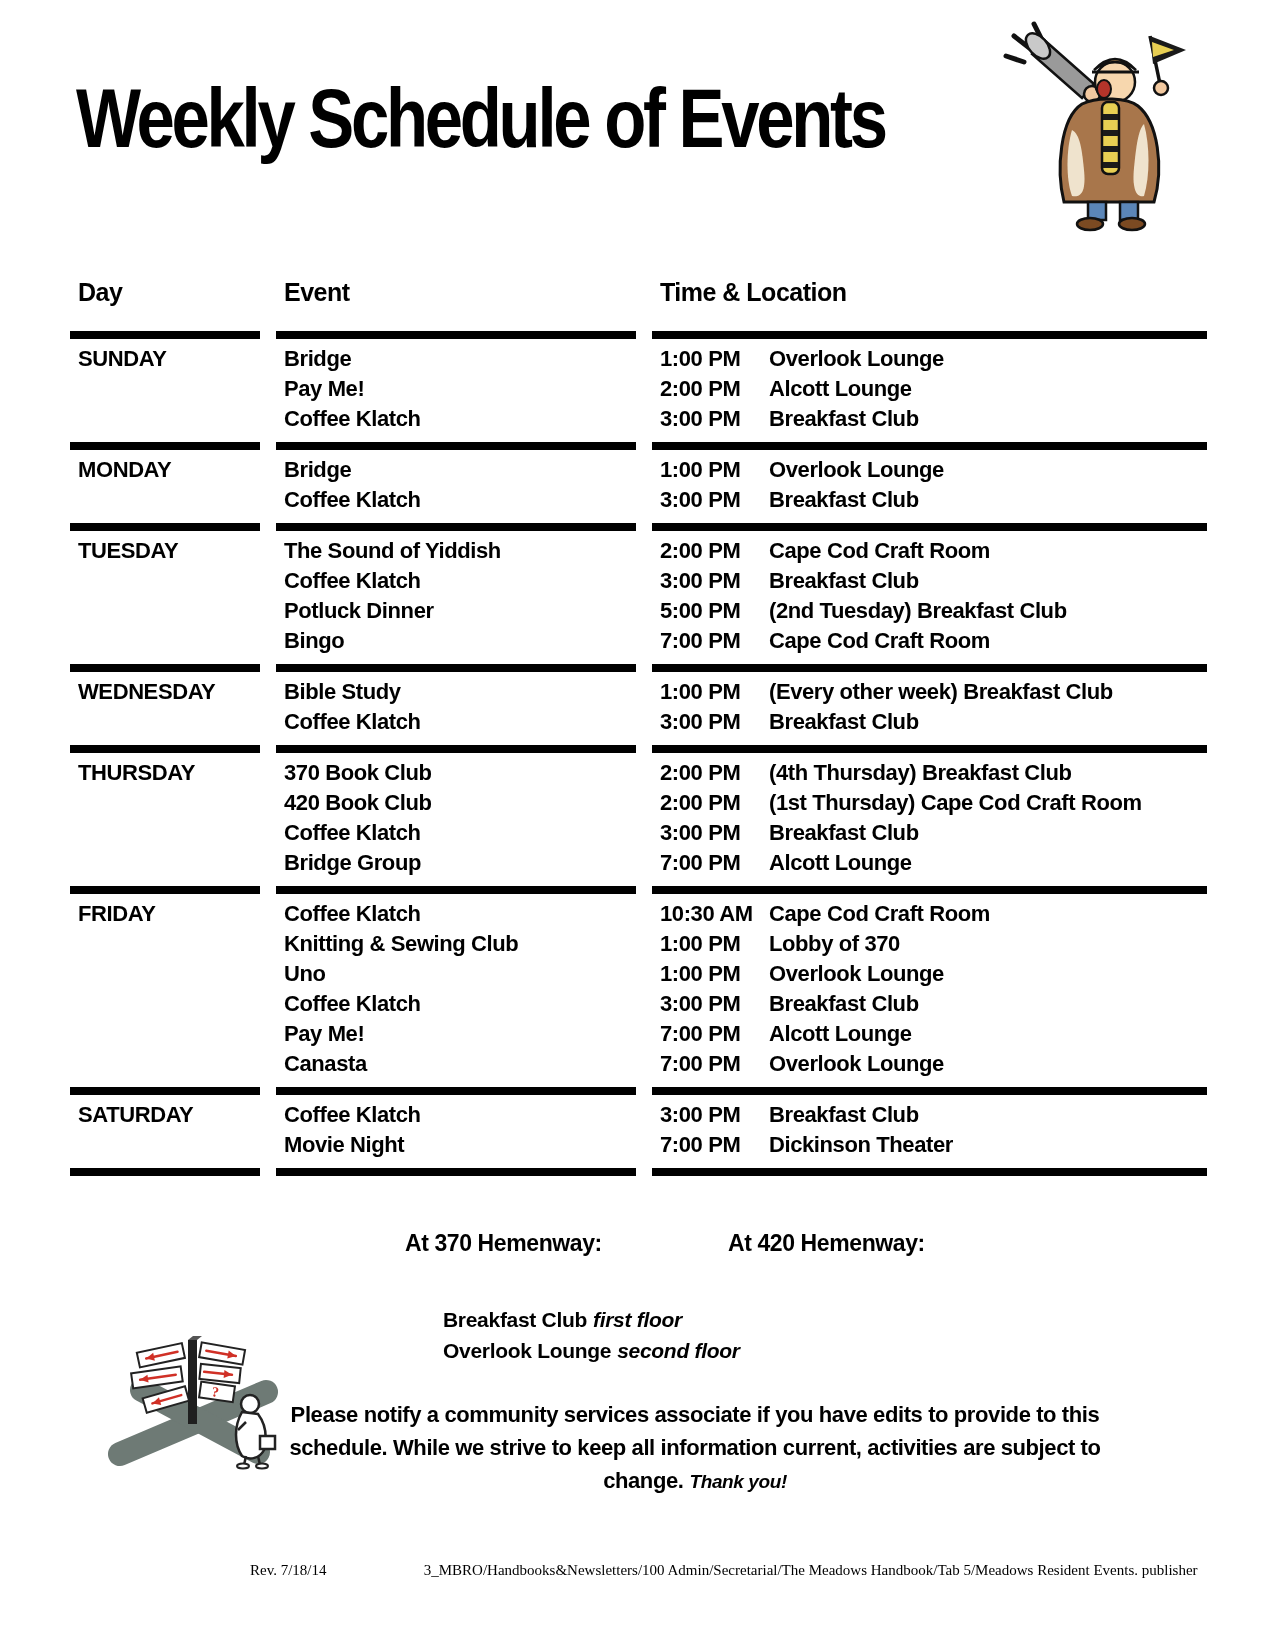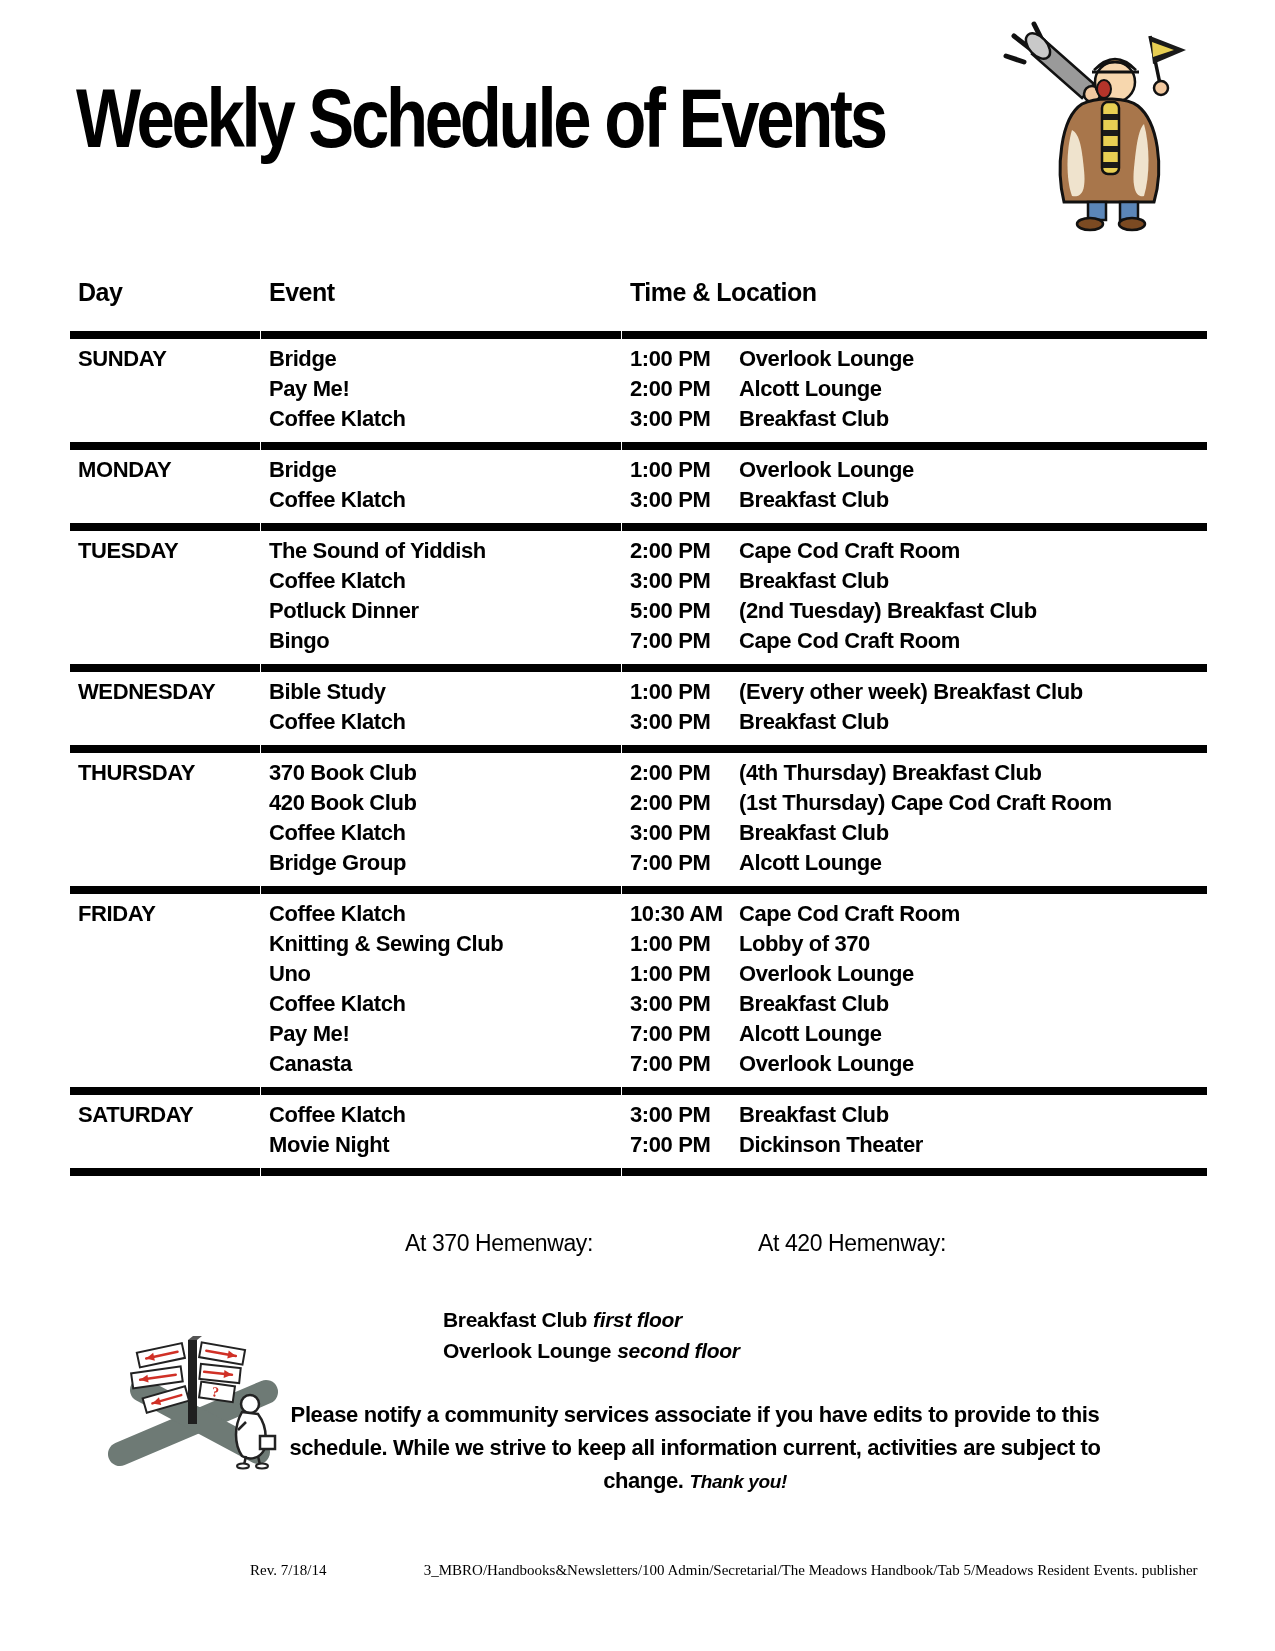--- a/index.html
+++ b/index.html
@@ -18,21 +18,21 @@
   }
   .announcer { position:absolute; left:1002px; top:20px; width:190px; height:212px; }
   .subtitle {
     position:absolute; left:104px; top:200px;
     font-size:31px; font-weight:bold; letter-spacing:-0.8px; white-space:nowrap;
   }
   .subtitle em { font-style:italic; }
 
   
   .schedule { position:absolute; left:70px; top:278px; width:1137px; }
-  .sched-row { display:grid; grid-template-columns:190px 360px 1fr; column-gap:1px; }
+  .sched-row { display:grid; grid-template-columns:190px 360px 1fr; column-gap:16px; }
   .hcell {
     font-size:25px; font-weight:bold; letter-spacing:-0.5px;
     padding:0 0 24px 8px;
   }
   .day-section .cell {
     border-top:8px solid #000; padding:5px 0 8px 8px;
   }
   .day-label { font-size:22px; font-weight:bold; letter-spacing:-0.4px; line-height:30px; }
   .event-row { font-size:22px; font-weight:bold; letter-spacing:-0.4px; line-height:30px; white-space:nowrap; }
   .time { display:inline-block; min-width:100px; text-align:left; }
@@ -40,22 +40,22 @@
   .bottom-rule .rule-cell { border-top:8px solid #000; height:8px; }
 
   
   .loc-heading {
     position:absolute; left:78px; top:1232px;
     font-size:26px; font-weight:bold; letter-spacing:-0.5px;
   }
   .crossroads { position:absolute; left:108px; top:1330px; width:180px; height:140px; }
   .loc-col { position:absolute; top:1230px; }
   .loc-col-370 { left:405px; }
-  .loc-col-420 { left:758px; }
-  .loc-col-heading { font-size:23px; font-weight:normal; letter-spacing:-0.4px; }
+  .loc-col-420 { left:728px; }
+  .loc-col-heading { font-size:23px; font-weight:bold; letter-spacing:-0.4px; }
   .loc-items { margin-top:47px;margin-left:38px; }
   .loc-item { font-size:21px; font-weight:bold; letter-spacing:-0.3px; line-height:31px; white-space:nowrap; }
   .loc-item em { font-style:italic; margin-left:6px; }
 
   
   .notice {
     position:absolute; left:245px; top:1398px; width:900px;
     text-align:center; font-size:22px; font-weight:bold; letter-spacing:-0.4px; line-height:33px;
   }
   .notice em { font-style:italic; font-size:19px; margin-left:6px; }

